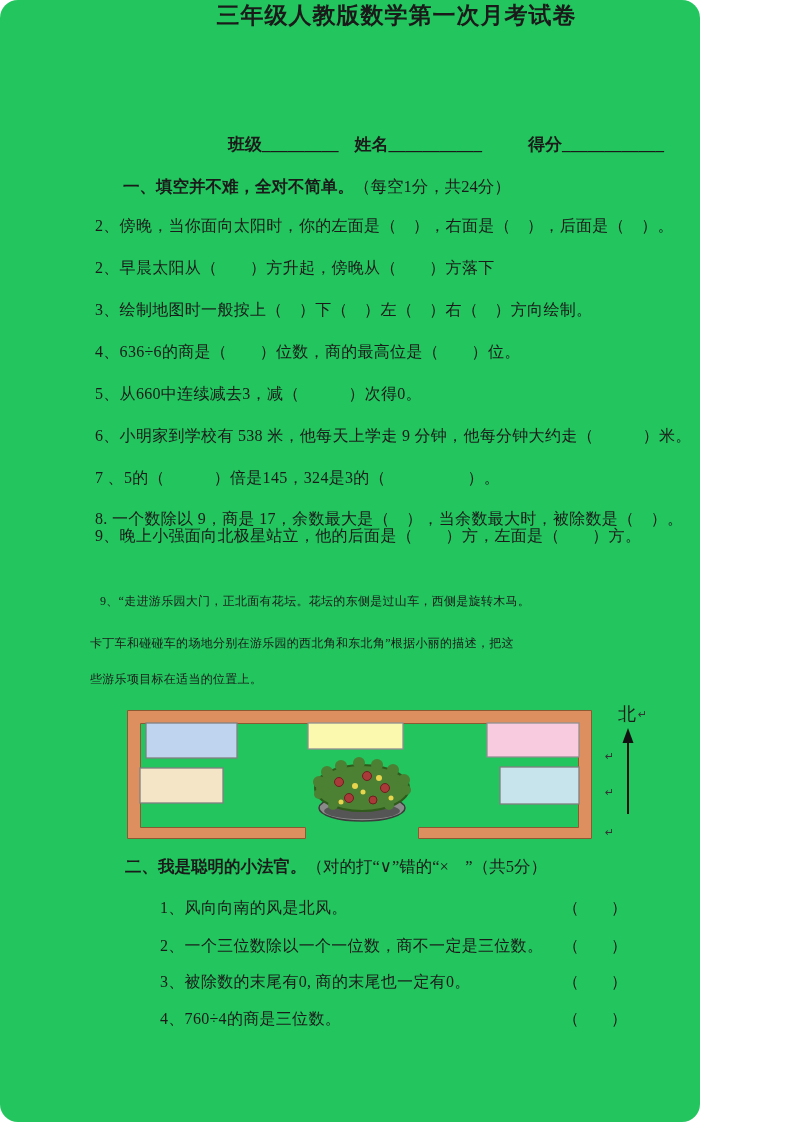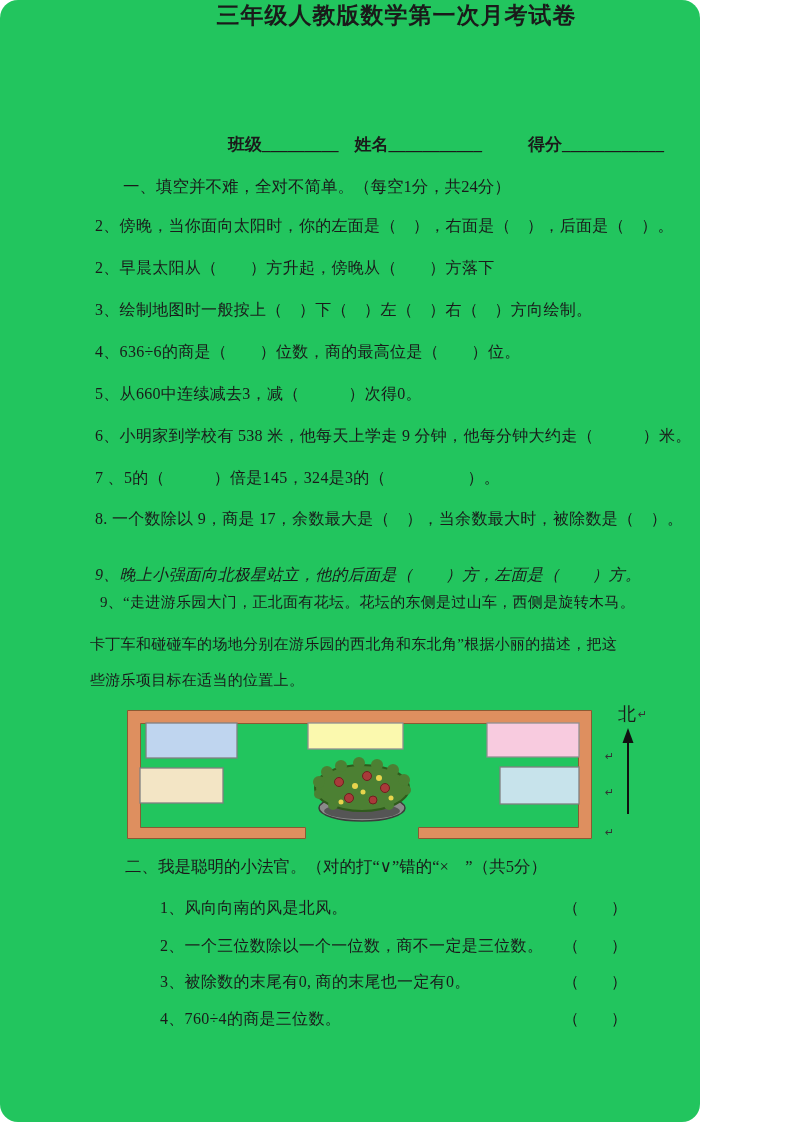--- a/index.html
+++ b/index.html
@@ -22,29 +22,29 @@
   .header-fields{
     left:228px;top:133px;
     font-size:17px;font-weight:bold;
     white-space:nowrap;
     text-align:right;
   }
   .header-fields .fld{display:inline-block;}
   .header-fields .gap1{margin-right:16px;}
   .header-fields .gap2{margin-right:46px;}
   .sec-heading{font-size:16.5px;white-space:nowrap;}
-  .sec-heading .b{font-weight:normal;}
+  .sec-heading .b{font-weight:bold;}
   .sec-heading .n{font-weight:normal;}
   .q{
     left:95px;
     font-size:16px;
     white-space:nowrap;
     letter-spacing:0.3px;
   }
-  .qwrap{left:90px;font-size:15px;white-space:nowrap;letter-spacing:0.3px;}
+  .qwrap{left:90px;font-size:12px;white-space:nowrap;letter-spacing:0.3px;}
   .tf-item{left:0;width:793px;font-size:16px;}
   .tf-item .t{position:absolute;left:160px;white-space:nowrap;letter-spacing:0.3px;}
   .tf-item .a{position:absolute;left:563px;white-space:nowrap;}
   .north-label{font-size:18px;}
   .return-mark{font-size:11px;color:#333;font-family:"DejaVu Sans",sans-serif;}
 </style>
 </head>
 <body>
 
 <div class="page">
@@ -60,21 +60,21 @@
   </div>
 
   <div class="abs q" style="top:216px;">2、傍晚，当你面向太阳时，你的左面是（　），右面是（　），后面是（　）。</div>
   <div class="abs q" style="top:258px;">2、早晨太阳从（　　）方升起，傍晚从（　　）方落下</div>
   <div class="abs q" style="top:300px;">3、绘制地图时一般按上（　）下（　）左（　）右（　）方向绘制。</div>
   <div class="abs q" style="top:342px;text-align:right;">4、636÷6的商是（　　）位数，商的最高位是（　　）位。</div>
   <div class="abs q" style="top:384px;">5、从660中连续减去3，减（　　　）次得0。</div>
   <div class="abs q" style="top:426px;">6、小明家到学校有 538 米，他每天上学走 9 分钟，他每分钟大约走（　　　）米。</div>
   <div class="abs q" style="top:468px;text-align:center;">7 、5的（　　　）倍是145，324是3的（　　　　　）。</div>
   <div class="abs q" style="top:509px;">8.  一个数除以 9，商是 17，余数最大是（　），当余数最大时，被除数是（　）。</div>
-  <div class="abs q" style="top:565px;font-style:italic;">9、晚上小强面向北极星站立，他的后面是（　　）方，左面是（　　）方。</div>
+  <div class="abs q" style="top:526px;">9、晚上小强面向北极星站立，他的后面是（　　）方，左面是（　　）方。</div>
 
   <div class="abs qwrap" style="left:100px;top:593px;">9、“走进游乐园大门，正北面有花坛。花坛的东侧是过山车，西侧是旋转木马。</div>
   <div class="abs qwrap" style="top:671px;">些游乐项目标在适当的位置上。</div>
   <div class="abs qwrap" style="top:635px;">卡丁车和碰碰车的场地分别在游乐园的西北角和东北角”根据小丽的描述，把这</div>
 
   <div class="abs" style="left:127px;top:710px;width:465px;height:129px;">
     <svg width="465" height="129" viewBox="0 0 465 129">
 
       <path d="M0.5,0.5 H464.5 V128.5 H291.5 V117.5 H451.5 V13.5 H13.5 V117.5 H178.5 V128.5 H0.5 Z" stroke="#8A5A33" stroke-width="1" fill="#DE8F5F"></path>
 

